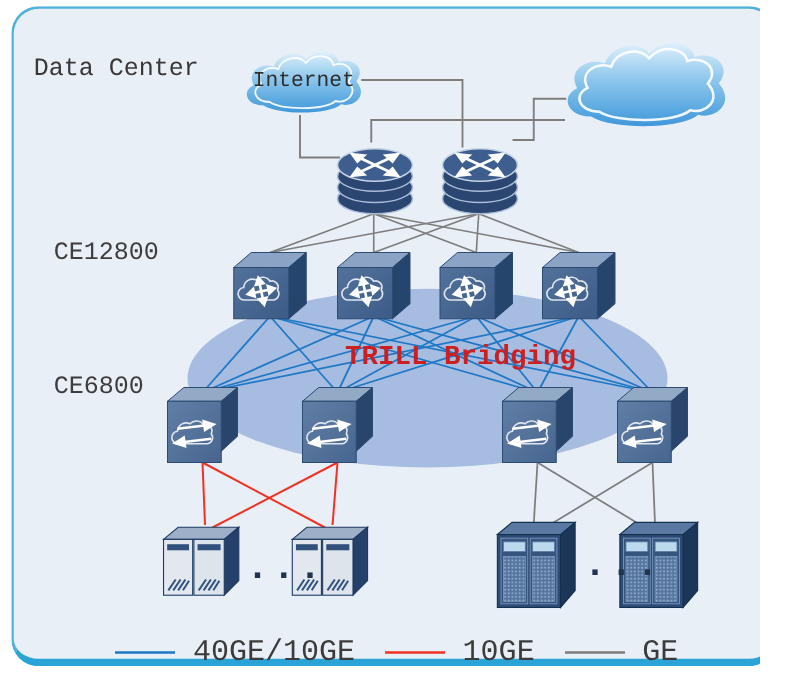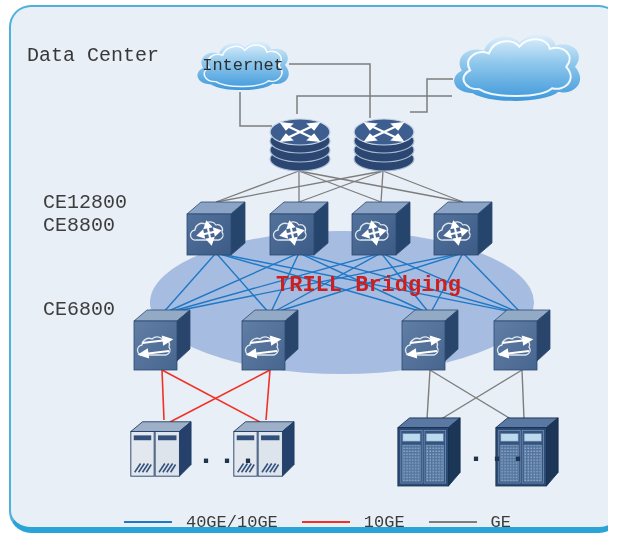--- a/index.html
+++ b/index.html
@@ -37,21 +37,21 @@
   #wan-label{top:22px;}
   .dots{
     z-index:4;font-size:30px;font-weight:bold;color:#20344f;letter-spacing:3px;line-height:10px;
   }
   
   #legend{
     left:0;top:507px;width:635px;height:30px;display:flex;align-items:center;justify-content:center;
     z-index:5;
   }
   .legend-swatch{height:0;border-top-width:2px;border-top-style:solid;width:48px;margin-right:14px;}
-  .legend-label{font-size:17px;color:#3b3b3b;margin-right:24px;}
+  .legend-label{font-size:24px;color:#3b3b3b;margin-right:24px;}
   .sw-blue{border-top-color:#1e78c6;}
   .sw-red{border-top-color:#f03224;}
   .sw-gray{border-top-color:#7d7d7d;}
   #artifact-mark{left:621px;top:540px;width:9px;height:3px;background:#1a1a1a;z-index:6;}
 </style>
 </head>
 <body>
 
 <div id="stage">
   <div id="frame" class="abs"></div>
@@ -389,21 +389,20 @@
       <rect x="9" y="34" width="18" height="37" fill="url(#mesh)" stroke="#7f9cbf" stroke-width="0.6"></rect>
       <rect x="33" y="34" width="18" height="37" fill="url(#mesh)" stroke="#7f9cbf" stroke-width="0.6"></rect>
     </svg>
   </div>
 
   <div class="abs dots" style="left:197px;top:450px;">...</div>
   <div class="abs dots" style="left:467px;top:448px;">...</div>
 
   <div id="core-models" class="abs model-block">
     <span>CE12800</span>
-    <span>CE8800</span>
   </div>
   <div id="access-models" class="abs model-block">
     <span>CE6800</span>
   </div>
 
   <div id="legend" class="abs">
     <div class="legend-swatch sw-blue"></div>
     <div class="legend-label">40GE/10GE</div>
     <div class="legend-swatch sw-red"></div>
     <div class="legend-label">10GE</div>

